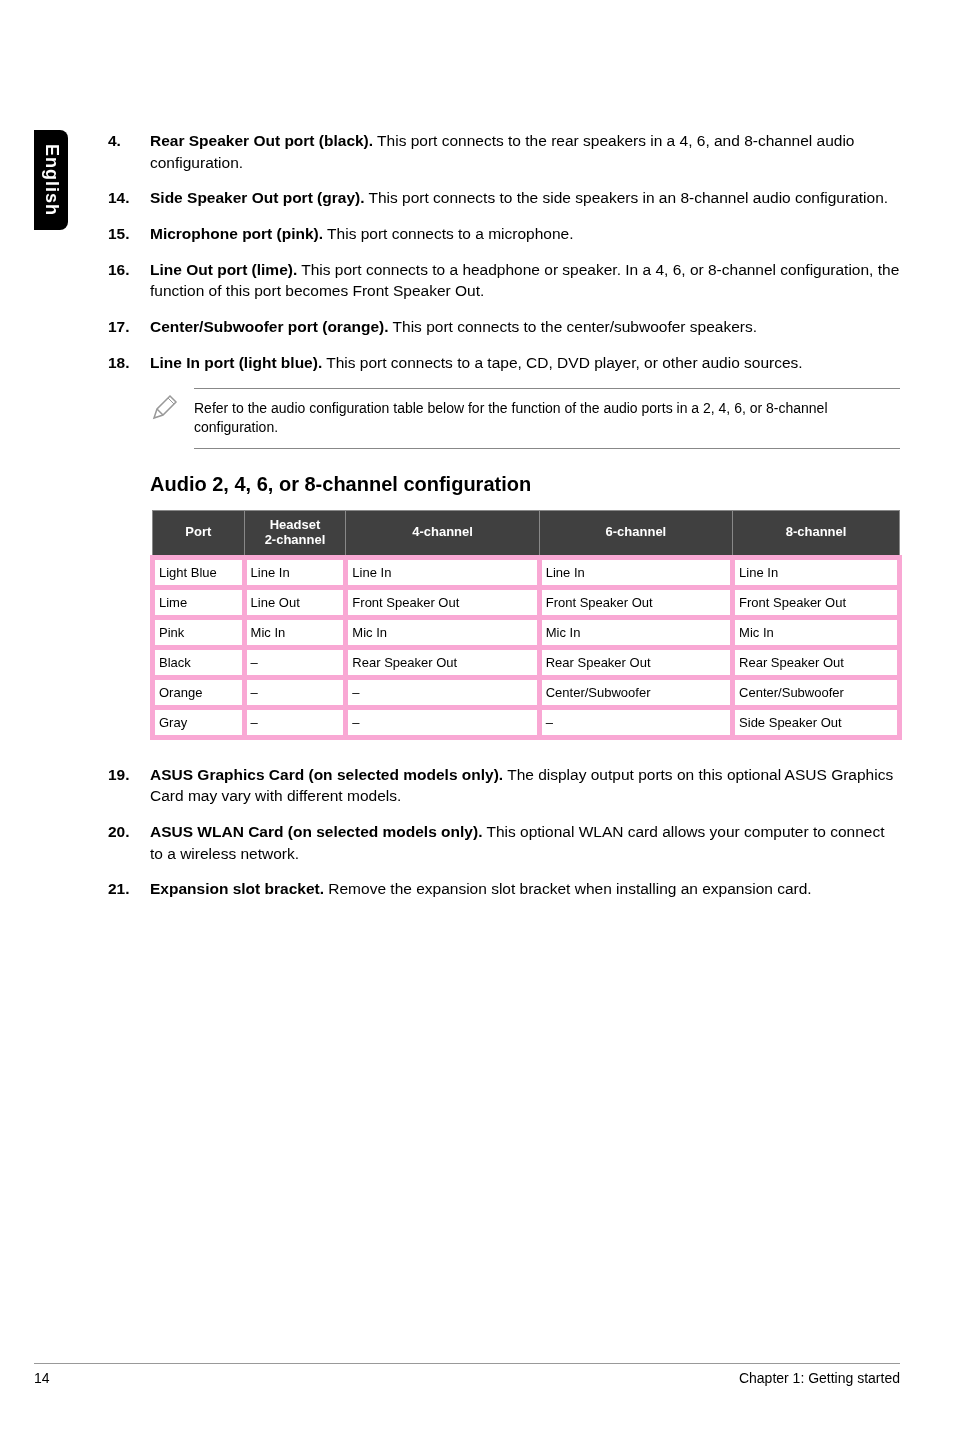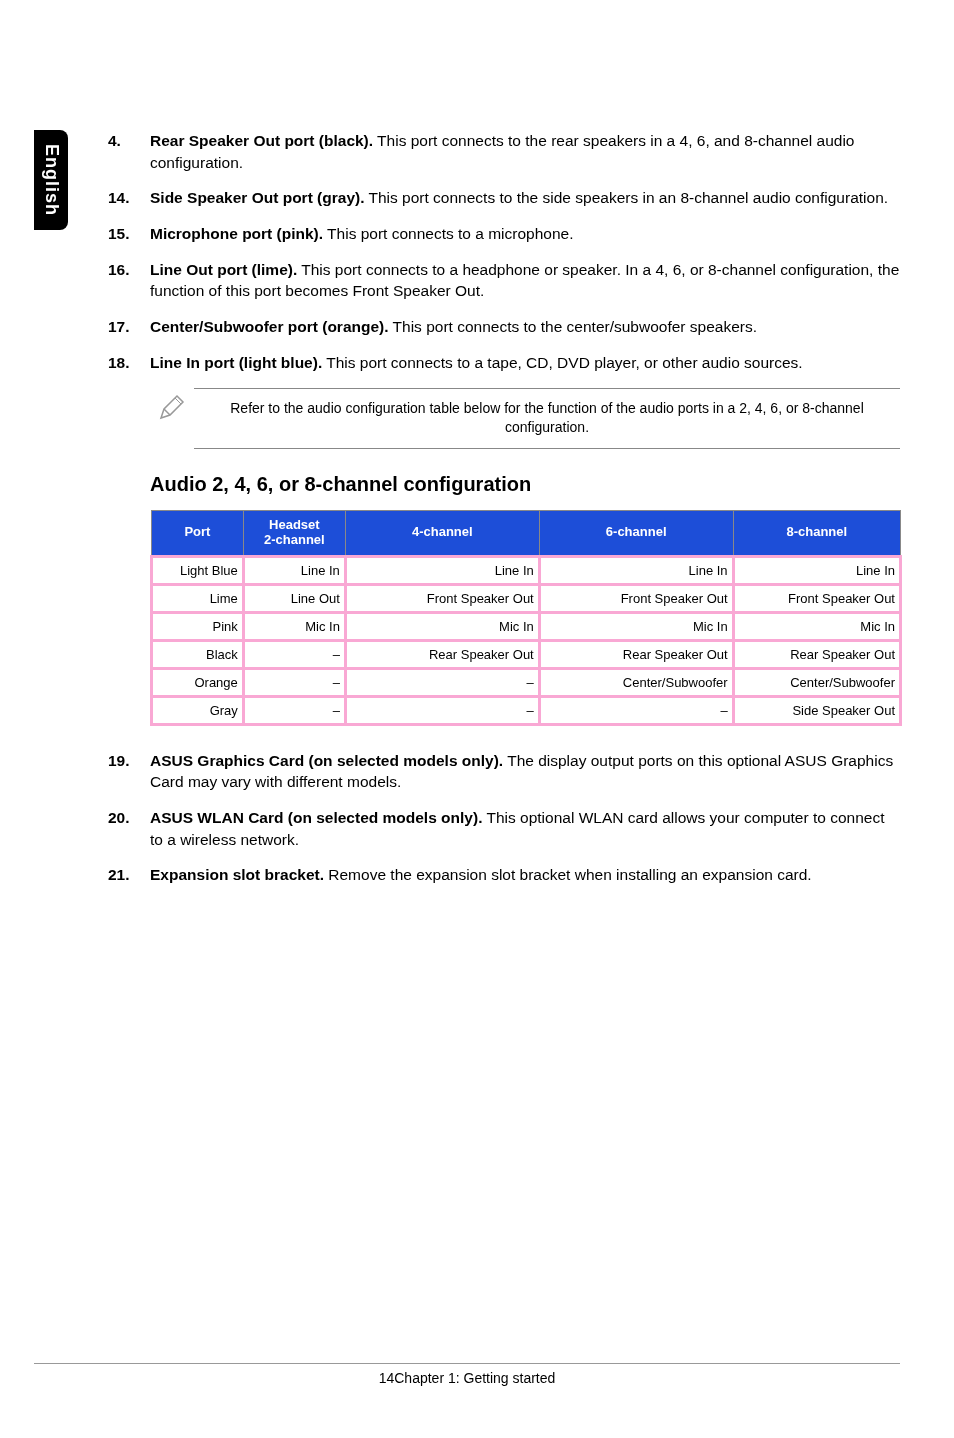--- a/index.html
+++ b/index.html
@@ -44,21 +44,20 @@
   }
   ol.main-list > li .num {
     width: 42px;
     flex-shrink: 0;
     font-weight: bold;
   }
   ol.main-list > li .body { flex: 1; }
   .note-block {
     display: flex;
     margin: 14px 0 24px 42px;
-    text-align: center;
   }
   .note-icon {
     width: 44px;
     flex-shrink: 0;
     padding-top: 4px;
   }
   .note-text {
     flex: 1;
     border-top: 1px solid #888;
     border-bottom: 1px solid #888;
@@ -72,47 +71,47 @@
     font-size: 20px;
   }
   table.audio {
     margin-left: 42px;
     width: 752px;
     border-collapse: collapse;
     font-size: 13px;
     margin-bottom: 24px;
   }
   table.audio th {
-    background: #1d4ed8;
+    background: #404040;
     color: #fff;
     font-weight: bold;
     text-align: center;
     padding: 7px 4px;
     border: 1px solid #888;
     line-height: 1.15;
   }
   table.audio td {
-    border: 3px solid #f9a8d4;
-    text-align: right;
+    border: 5px solid #f9a8d4;
+    text-align: left;
     padding: 5px 4px;
   }
   table.audio th:nth-child(1), table.audio td:nth-child(1) { width: 90px; }
   table.audio th:nth-child(2), table.audio td:nth-child(2) { width: 100px; }
   table.audio th:nth-child(3), table.audio td:nth-child(3) { width: 190px; }
   table.audio th:nth-child(4), table.audio td:nth-child(4) { width: 190px; }
   table.audio th:nth-child(5), table.audio td:nth-child(5) { width: 164px; }
   .footer {
     position: absolute;
     left: 34px;
     right: 54px;
     bottom: 52px;
     border-top: 1px solid #999;
     padding-top: 6px;
     display: flex;
-    justify-content: center;
+    justify-content: space-between;
     font-size: 14px;
   }
 </style>
 </head>
 <body>
 
 <div class="side-tab">English</div>
 
 <div class="content">
 

